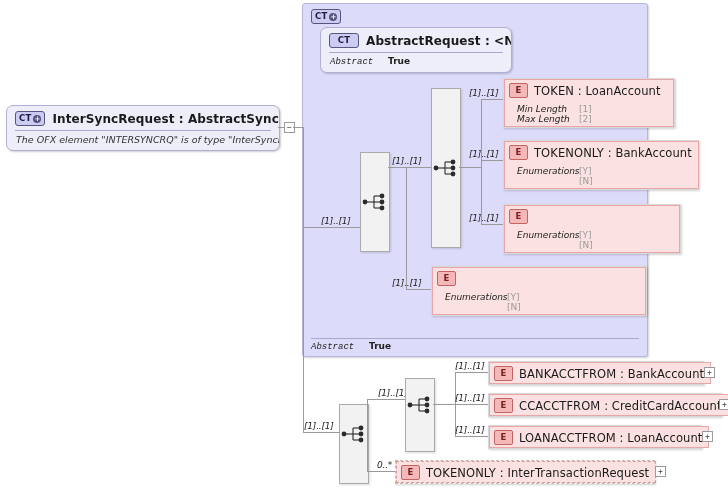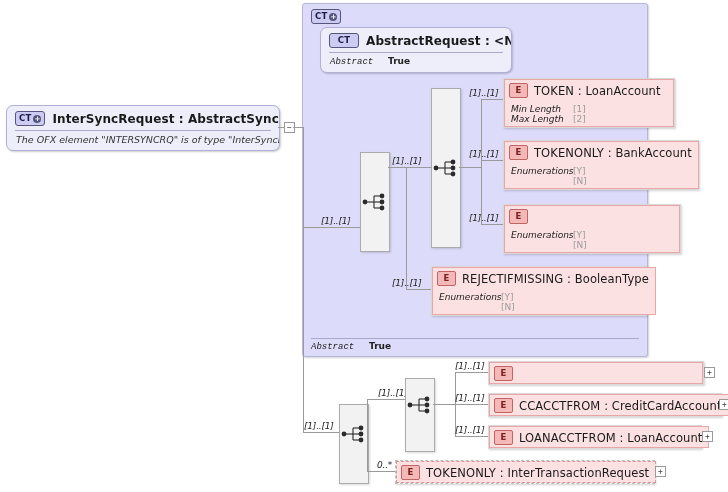--- a/index.html
+++ b/index.html
@@ -128,21 +128,21 @@
   .elem-head{
     display:flex;align-items:center;
     padding:3px 6px 3px 4px;
     white-space:nowrap;
   }
   .elem-title{
     font-size:11.5px;color:#1a1a1a;
     margin-left:6px;letter-spacing:0.1px;
   }
   .elem-sep{height:1px;background:#e2b3b3;margin:0 5px;}
-  .elem-body{padding:3px 6px 4px 6px;}
+  .elem-body{padding:3px 6px 4px 12px;}
   .facet-row{display:flex;align-items:baseline;white-space:nowrap;}
   .facet-key{
     font-size:9px;font-style:italic;color:#222;
     width:62px;flex:none;
   }
   .facet-val{font-size:9px;color:#9b9b9b;}
 
   .badge-e{
     display:inline-flex;align-items:center;justify-content:center;
     width:17px;height:13px;flex:none;
@@ -345,21 +345,20 @@
           <span class="facet-val">[N]</span>
         </div>
       </div>
     </div>
   </div>
 
   <div class="elem" style="left:431px;top:266px;width:214px;height:48px;">
     <div class="elem-inner">
       <div class="elem-head">
         <span class="badge-e">E</span>
-        <span class="elem-title">REJECTIFMISSING : BooleanType</span>
       </div>
       <div class="elem-sep"></div>
       <div class="elem-body">
         <div class="facet-row">
           <span class="facet-key">Enumerations</span>
           <span class="facet-val">[Y]</span>
         </div>
         <div class="facet-row">
           <span class="facet-key"></span>
           <span class="facet-val">[N]</span>
@@ -413,20 +412,21 @@
   <div class="hline" style="left:455px;top:404px;width:33px;"></div>
   <div class="hline" style="left:455px;top:436px;width:33px;"></div>
   <div class="card" style="left:455px;top:361px;">[1]..[1]</div>
   <div class="card" style="left:455px;top:393px;">[1]..[1]</div>
   <div class="card" style="left:455px;top:425px;">[1]..[1]</div>
 
   <div class="elem" style="left:488px;top:361px;width:214px;height:22px;">
     <div class="elem-inner">
       <div class="elem-head">
         <span class="badge-e">E</span>
+        <span class="elem-title">BANKACCTFROM : BankAccount</span>
       </div>
     </div>
   </div>
   <div class="expander" style="left:704px;top:367px;">+</div>
 
   <div class="elem" style="left:488px;top:393px;width:232px;height:22px;">
     <div class="elem-inner">
       <div class="elem-head">
         <span class="badge-e">E</span>
         <span class="elem-title">CCACCTFROM : CreditCardAccount</span>

